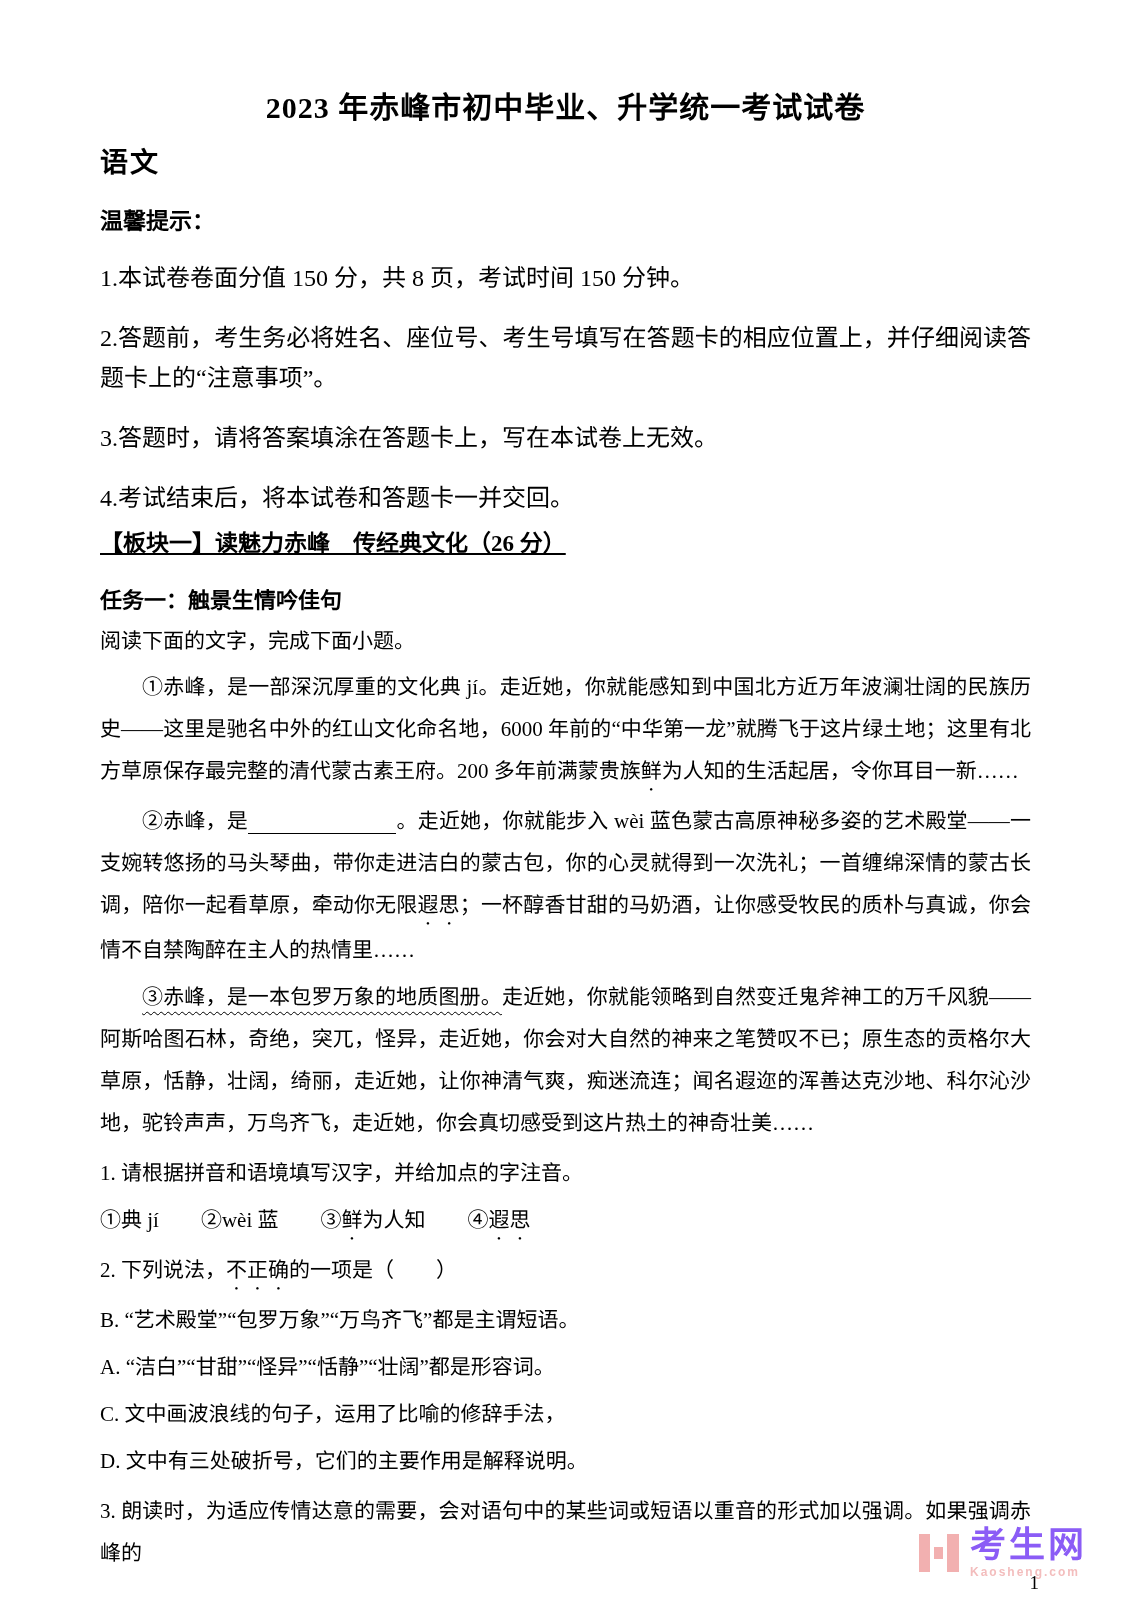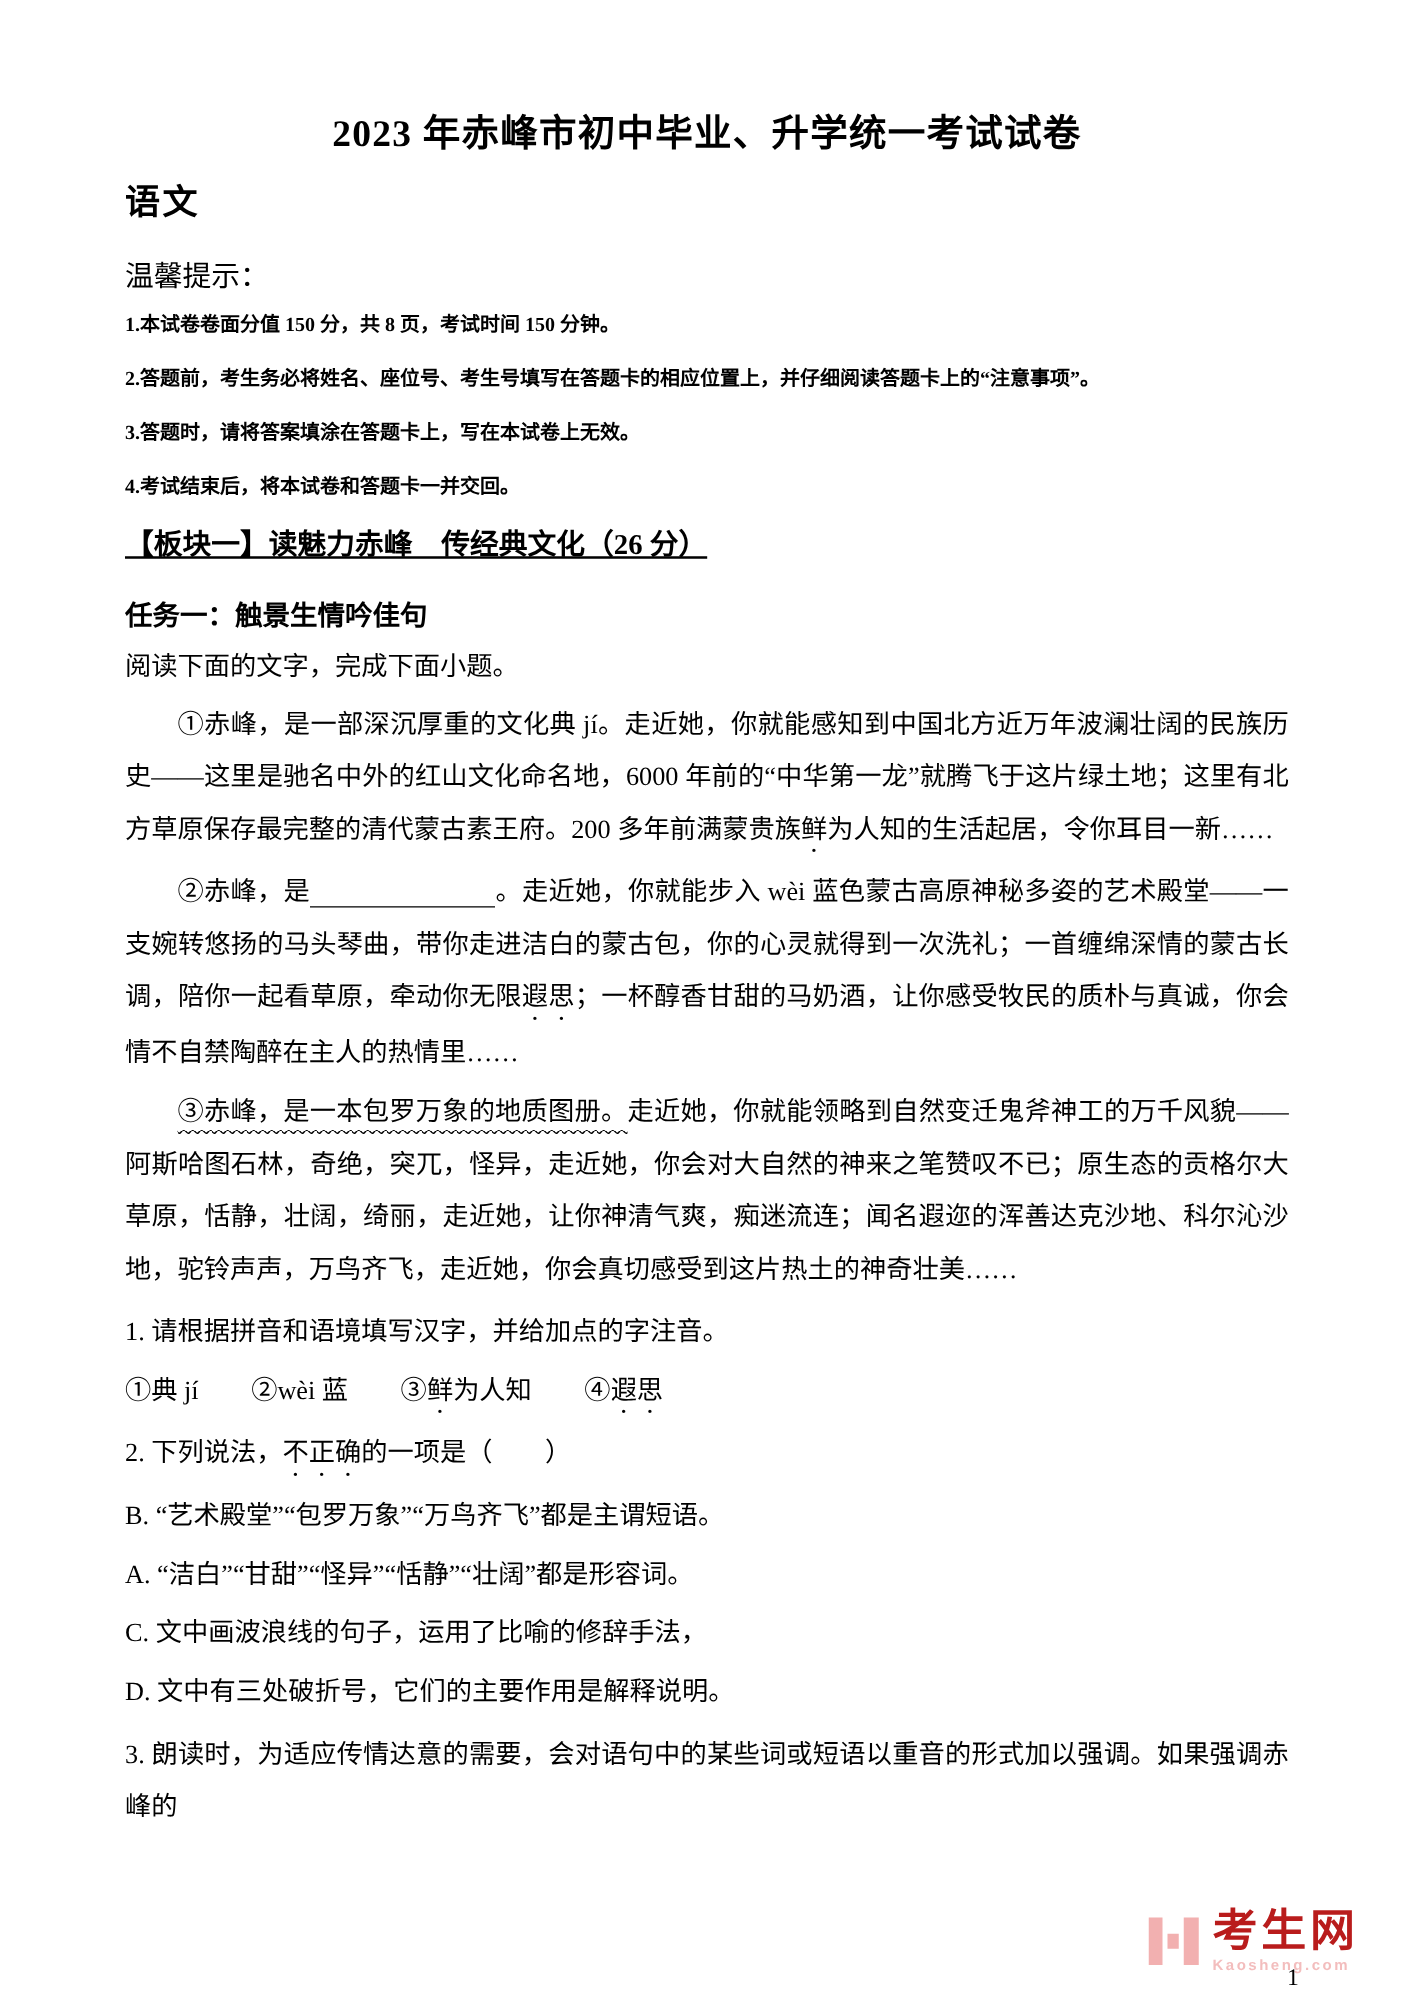--- a/index.html
+++ b/index.html
@@ -24,29 +24,29 @@
   }
   .doc-subject {
     font-size: 28px;
     font-weight: bold;
     margin-top: 20px;
     line-height: 34px;
     letter-spacing: 2px;
   }
   .notice-heading {
     font-size: 23px;
-    font-weight: normal;
+    font-weight: bold;
     margin-top: 26px;
     line-height: 32px;
   }
   .notice {
-    font-size: 16px;
-    font-weight: bold;
+    font-size: 24px;
+    font-weight: normal;
     line-height: 40px;
-    margin-top: 3px;
+    margin-top: 20px;
     text-align: justify;
   }
   .section-heading {
     text-align: left;
     font-size: 23px;
     font-weight: bold;
     margin-top: 6px;
     line-height: 40px;
     text-decoration: underline;
   }
@@ -106,21 +106,21 @@
     bottom: 22px;
     display: flex;
     align-items: center;
     gap: 8px;
   }
   .wm-logo { width: 46px; height: 46px; display: block; }
   .wm-text { display: flex; flex-direction: column; line-height: 1; }
   .wm-name {
     font-size: 36px;
     font-weight: bold;
-    color: #b91c1c;
+    color: #8b5cf6;
     letter-spacing: 3px;
     font-family: "Liberation Sans", "DejaVu Sans", sans-serif;
   }
   .wm-sub {
     font-size: 12px;
     color: #f3bdbd;
     letter-spacing: 2px;
     margin-top: 3px;
     font-family: "Liberation Sans", "DejaVu Sans", sans-serif;
     font-weight: bold;

